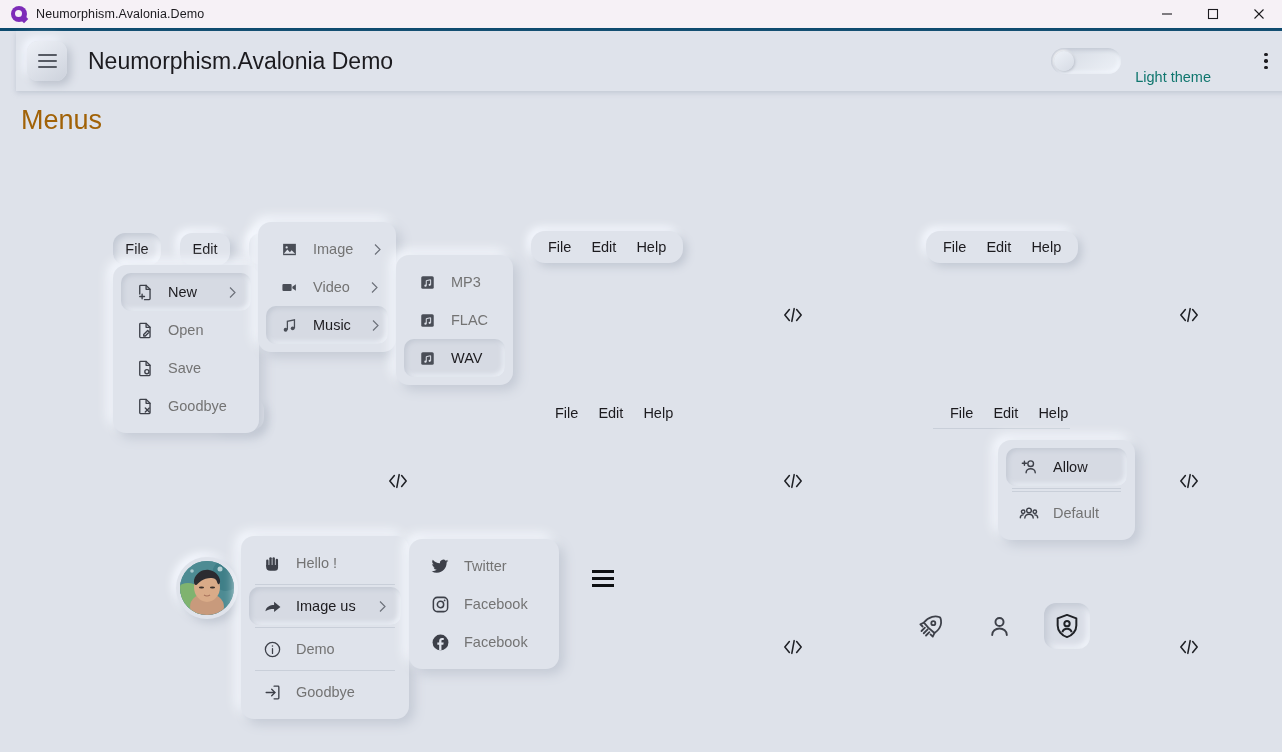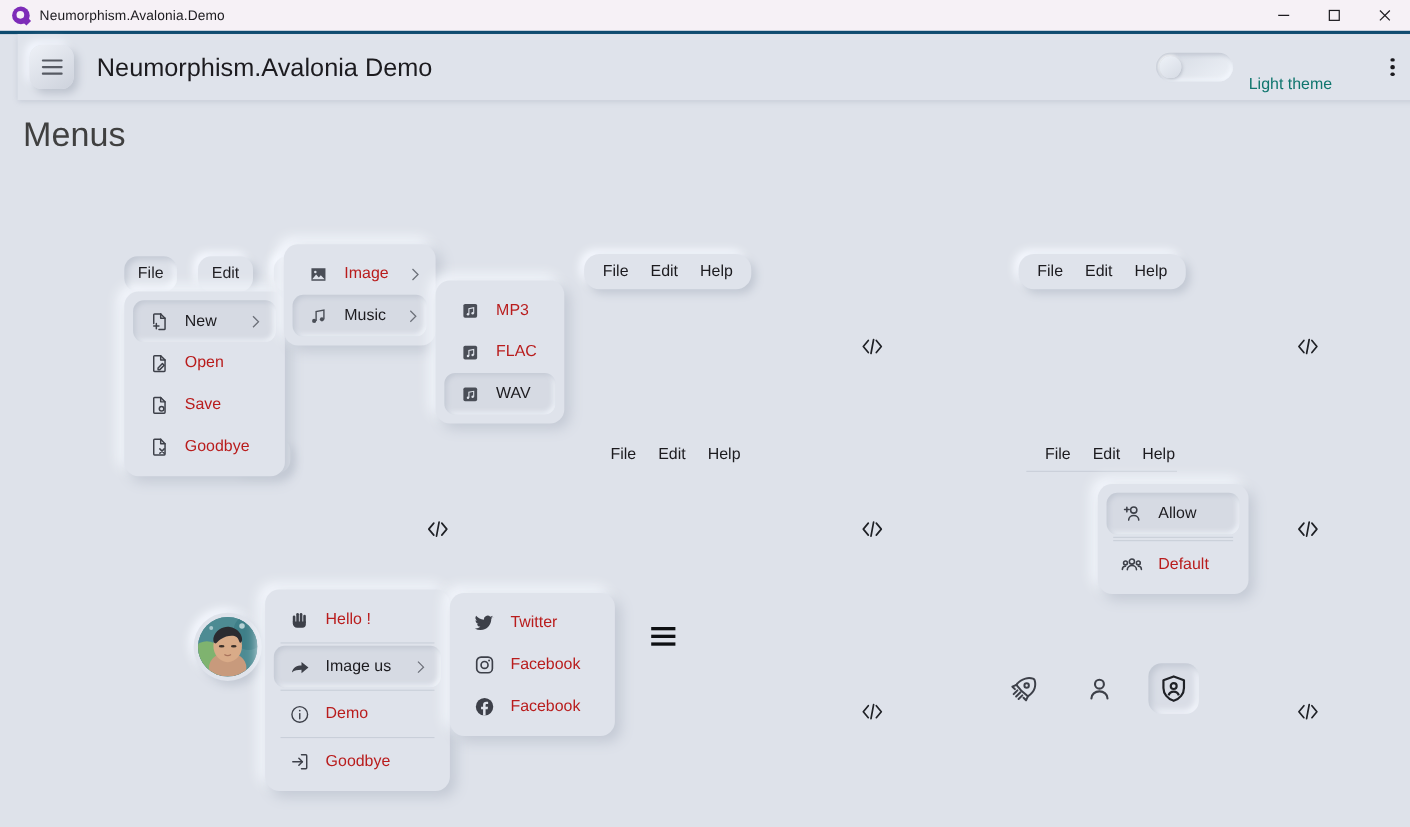--- a/index.html
+++ b/index.html
@@ -82,21 +82,21 @@
   .dots-btn {
     width: 40px; height: 40px; margin-left: 35px; margin-right: 12px;
     display: flex; flex-direction: column; align-items: center;
     justify-content: center; gap: 3px;
   }
   .dots-btn i { width: 3.5px; height: 3.5px; border-radius: 50%; background: #1c1b1f; display: block; }
 
   
   .page-title {
     position: absolute; left: 21px; top: 105px;
-    font-size: 31px; color: #404040; font-weight: 400;
+    font-size: 27px; color: #a16207; font-weight: 400;
   }
 
   
   .pill-raised {
     border-radius: 12px;
     background: #dfe3eb;
     box-shadow: 4px 4px 8px #c2c8d3, -4px -4px 8px #f6f9ff;
   }
   .pill-pressed {
     border-radius: 12px;
@@ -107,21 +107,21 @@
     position: absolute;
     background: #dfe3eb;
     border-radius: 13px;
     box-shadow: 5px 5px 12px #c3c9d4, -5px -5px 12px #f7faff;
     padding: 8px 0;
   }
   .mi {
     display: flex; align-items: center;
     height: 38px; margin: 0 8px; padding: 0 12px;
     border-radius: 10px;
-    color: #b91c1c; font-size: 14.5px;
+    color: #737373; font-size: 14.5px;
     white-space: nowrap;
   }
   .mi.sel {
     background: #d6dae3;
     box-shadow: inset 2px 2px 5px #c2c8d3, inset -2px -2px 5px #f0f4fa;
     color: #1c1b1f;
   }
   .mi .ico { width: 22px; height: 22px; display:flex; align-items:center; justify-content:center; margin-right: 13px; flex:none; }
   .mi .lbl { flex: 1; }
   .mi .arr { margin-left: 18px; display: flex; align-items: center; }
@@ -275,20 +275,34 @@
 <div class="menu-panel" style="left:258px;top:222px;width:138px;z-index:4;">
   <div class="mi">
     <span class="ico">
       <svg width="17" height="17" viewBox="0 0 24 24" fill="#4a4e57">
           <path d="M3 4h18v16H3z" fill="#4a4e57"></path>
           <circle cx="8" cy="9" r="1.6" fill="#dfe3eb"></circle>
           <path d="M4 18l5-6 3.5 4 2.5-3 5 5z" fill="#dfe3eb"></path>
         </svg>
     </span>
     <span class="lbl">Image</span>
+    <span class="arr">
+      <svg width="13" height="15" viewBox="0 0 12 18" fill="none" stroke="#6d717a" stroke-width="1.4">
+          <polyline points="3,3 9,9 3,15"></polyline>
+        </svg>
+    </span>
+  </div>
+  <div class="mi">
+    <span class="ico">
+      <svg width="17" height="17" viewBox="0 0 24 24" fill="#4a4e57">
+          <rect x="2" y="7" width="13" height="10" rx="1.5"></rect>
+          <path d="M16 11l5-3.5v9L16 13z"></path>
+        </svg>
+    </span>
+    <span class="lbl">Video</span>
     <span class="arr">
       <svg width="13" height="15" viewBox="0 0 12 18" fill="none" stroke="#6d717a" stroke-width="1.4">
           <polyline points="3,3 9,9 3,15"></polyline>
         </svg>
     </span>
   </div>
   <div class="mi sel">
     <span class="ico">
       <svg width="17" height="17" viewBox="0 0 24 24" fill="#4a4e57">
           <path d="M9 18V6l10-2v12" fill="none" stroke="#4a4e57" stroke-width="1.8"></path>

